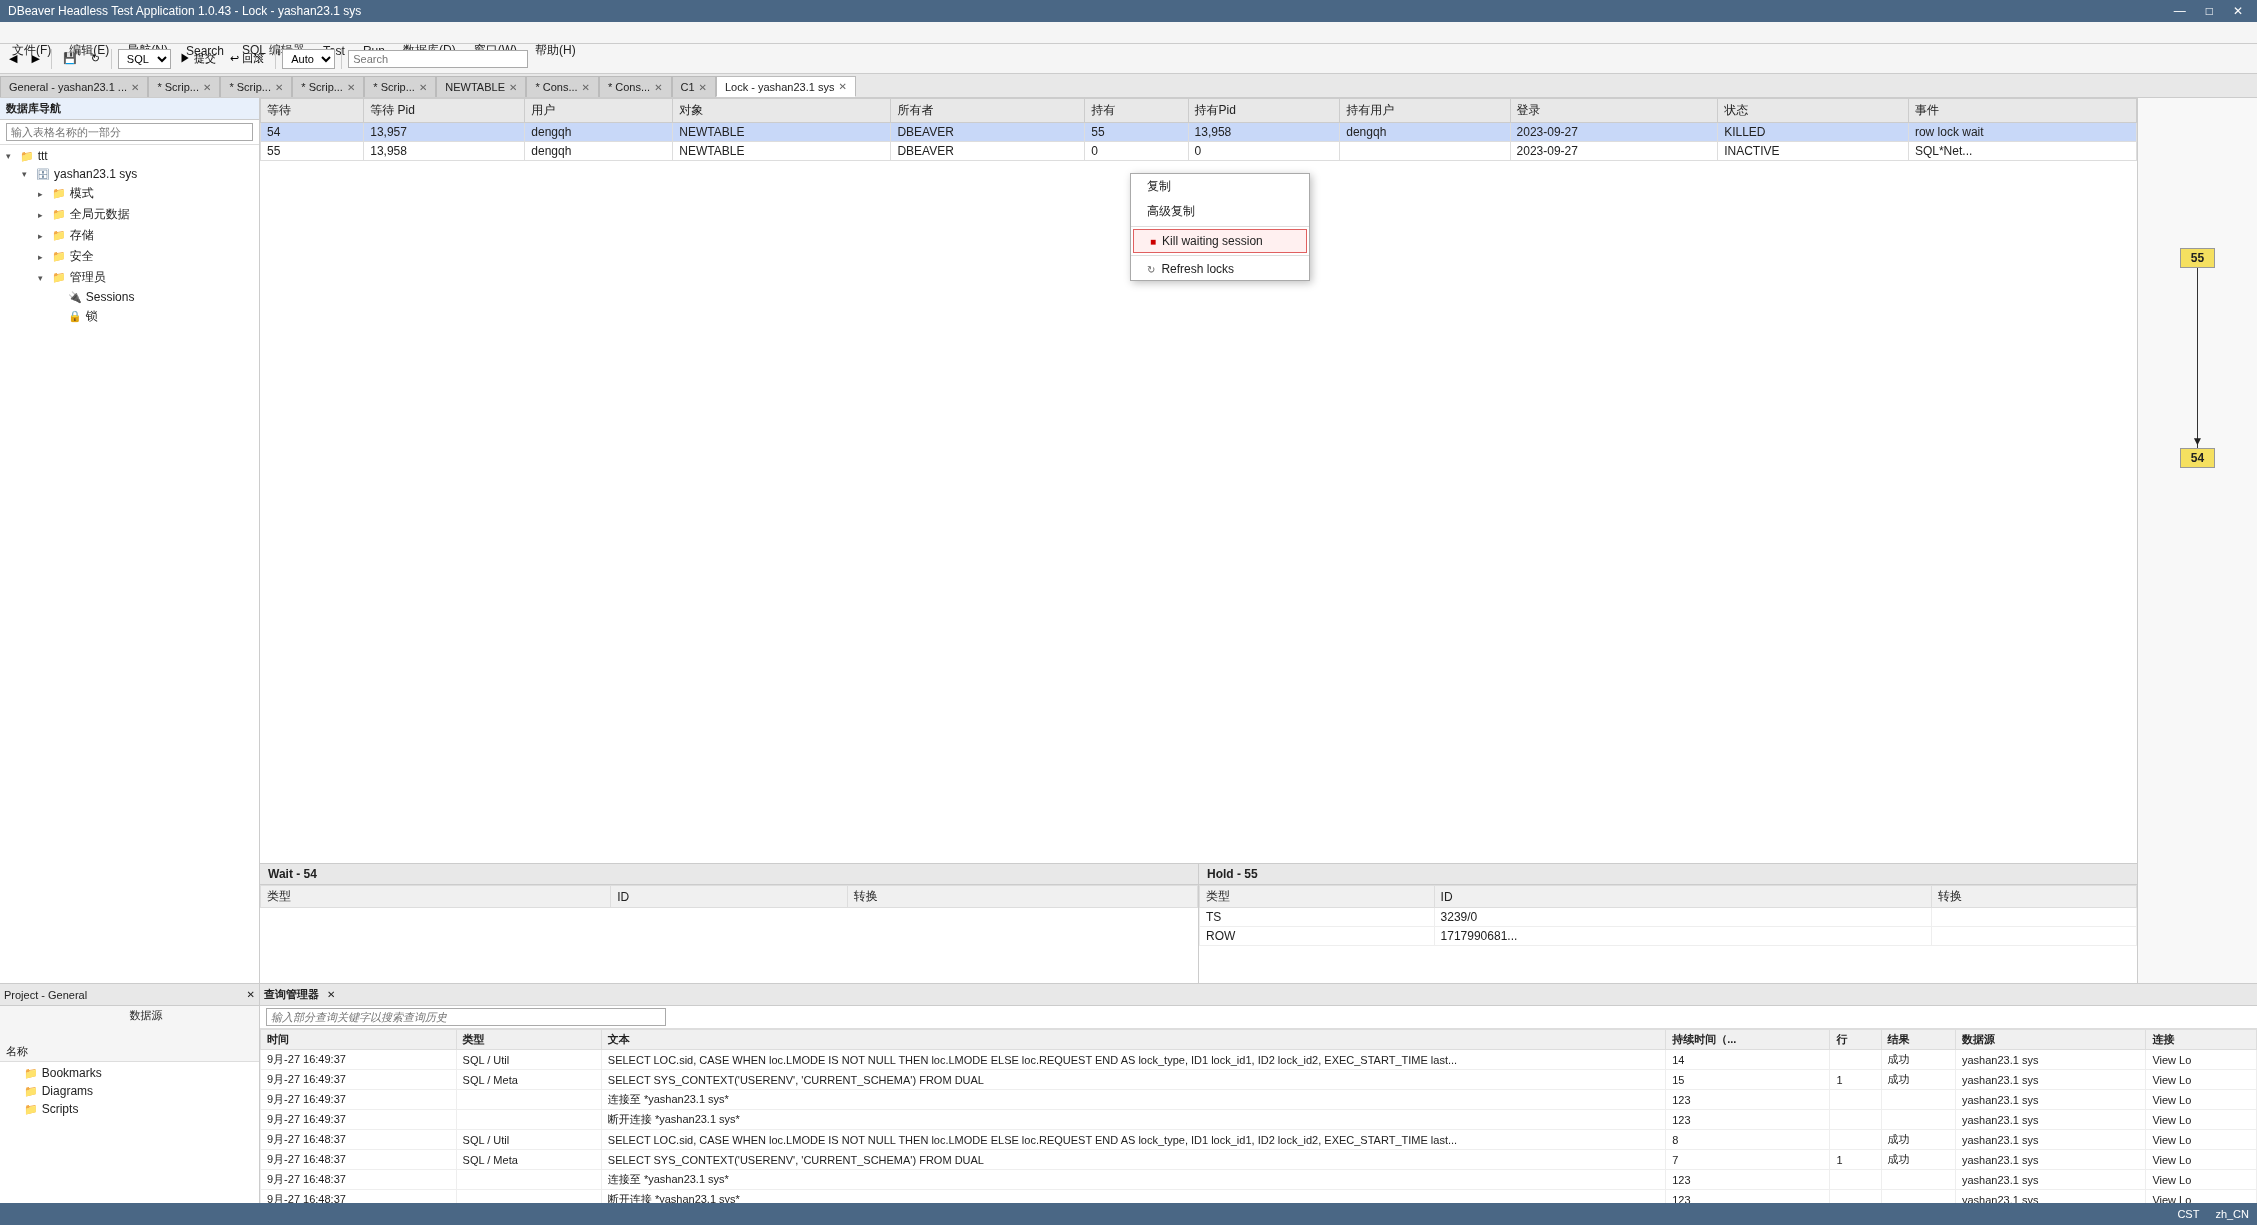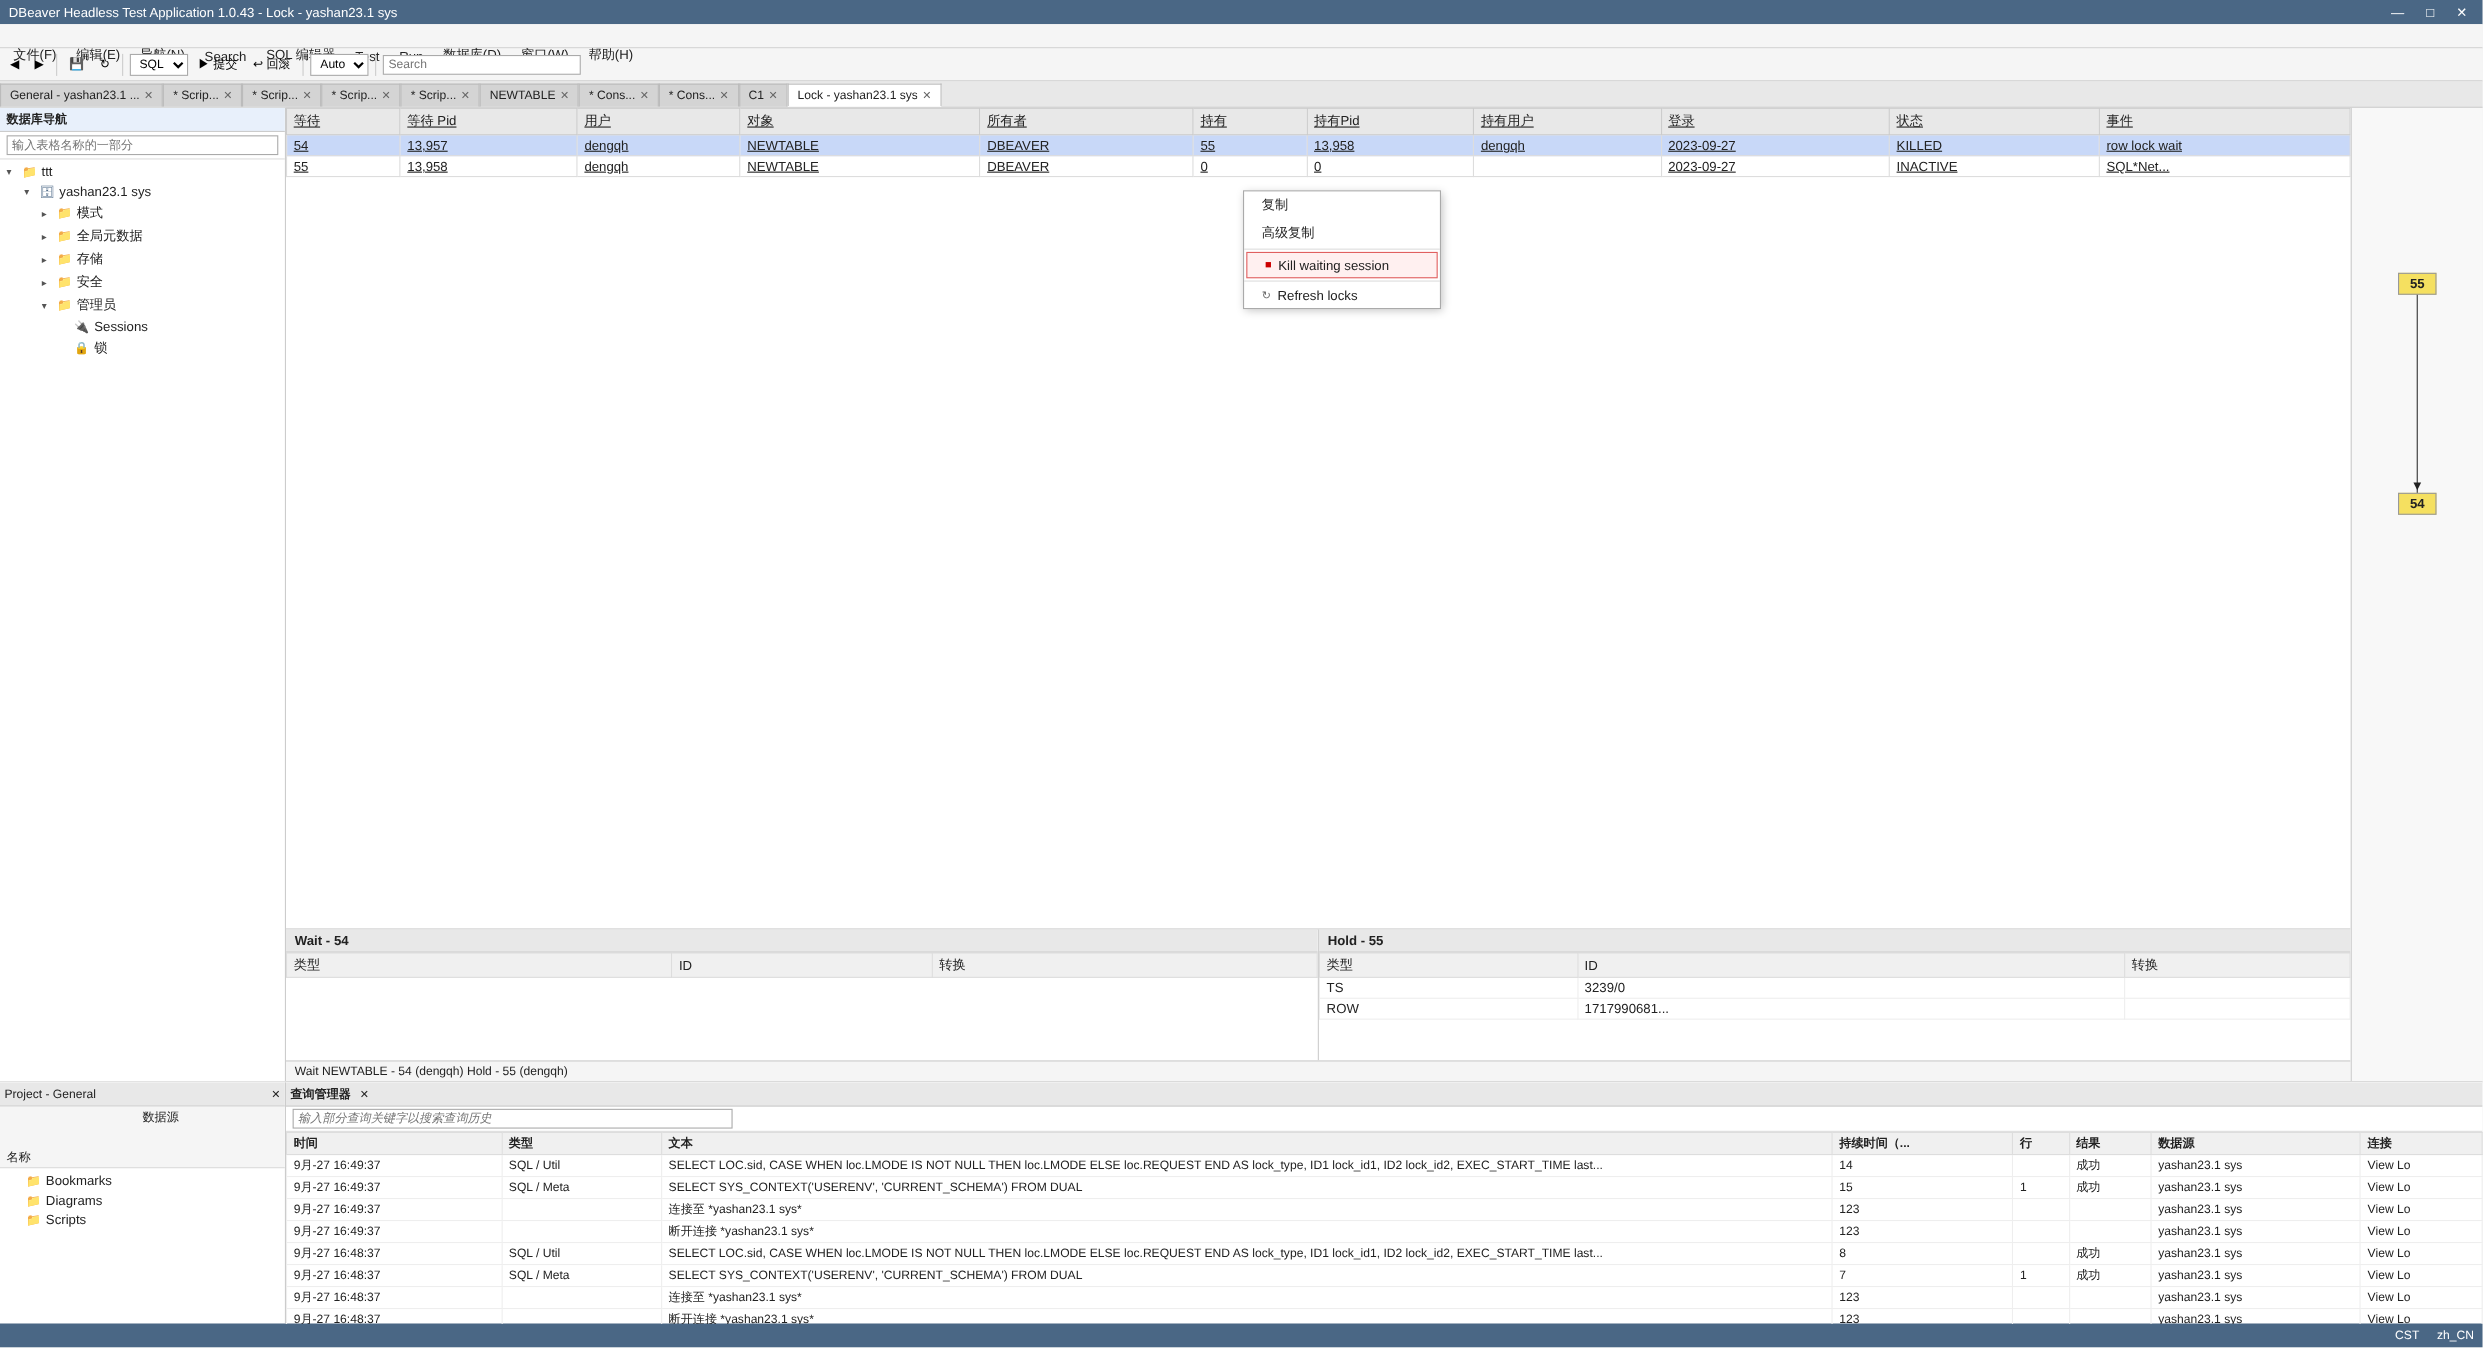--- a/index.html
+++ b/index.html
@@ -240,21 +240,21 @@
           <span style="font-size:12px;">锁</span>
         </div>
       </div>
   </div>
 
   <div id="editor-area" style="flex:1; display:flex; flex-direction:column; overflow:hidden;">
 
     <div style="flex:1; display:flex; overflow:hidden; position:relative;">
 
       <div id="lock-view" style="flex:1; display:flex; flex-direction:column; overflow:hidden;">
-        <div id="lock-table-area" style="flex:1; overflow:auto;text-decoration:underline;">
+        <div id="lock-table-area" style="flex:1; overflow:auto;">
           <table>
             <thead>
               <tr id="lock-table-header">
                   <th>等待</th>
                   <th>等待 Pid</th>
                   <th>用户</th>
                   <th>对象</th>
                   <th>所有者</th>
                   <th>持有</th>
                   <th>持有Pid</th>
@@ -328,21 +328,20 @@
                   <tr>
                     <td>ROW</td>
                     <td>1717990681...</td>
                     <td></td>
                   </tr>
                 </tbody>
             </table>
           </div>
         </div>
 
-        <div id="wait-hold-label">Wait NEWTABLE - 54 (dengqh) Hold - 55 (dengqh)</div>
       </div>
 
       <div id="diagram-panel" style="width:120px; background:#f8f8f8; border-left:1px solid #ccc; display:flex; flex-direction:column; align-items:center; padding-top:150px; gap:0;">
         <div class="diag-node" style="background:#f5e060; border:1px solid #999; padding:2px 10px; font-size:12px; font-weight:bold;">55</div>
         <div style="width:1px; height:180px; background:#333; position:relative; display:flex; flex-direction:column; align-items:center;">
           <div style="position:absolute; bottom:0; font-size:12px;">▼</div>
         </div>
         <div class="diag-node" style="background:#f5e060; border:1px solid #999; padding:2px 10px; font-size:12px; font-weight:bold;">54</div>
       </div>
 

